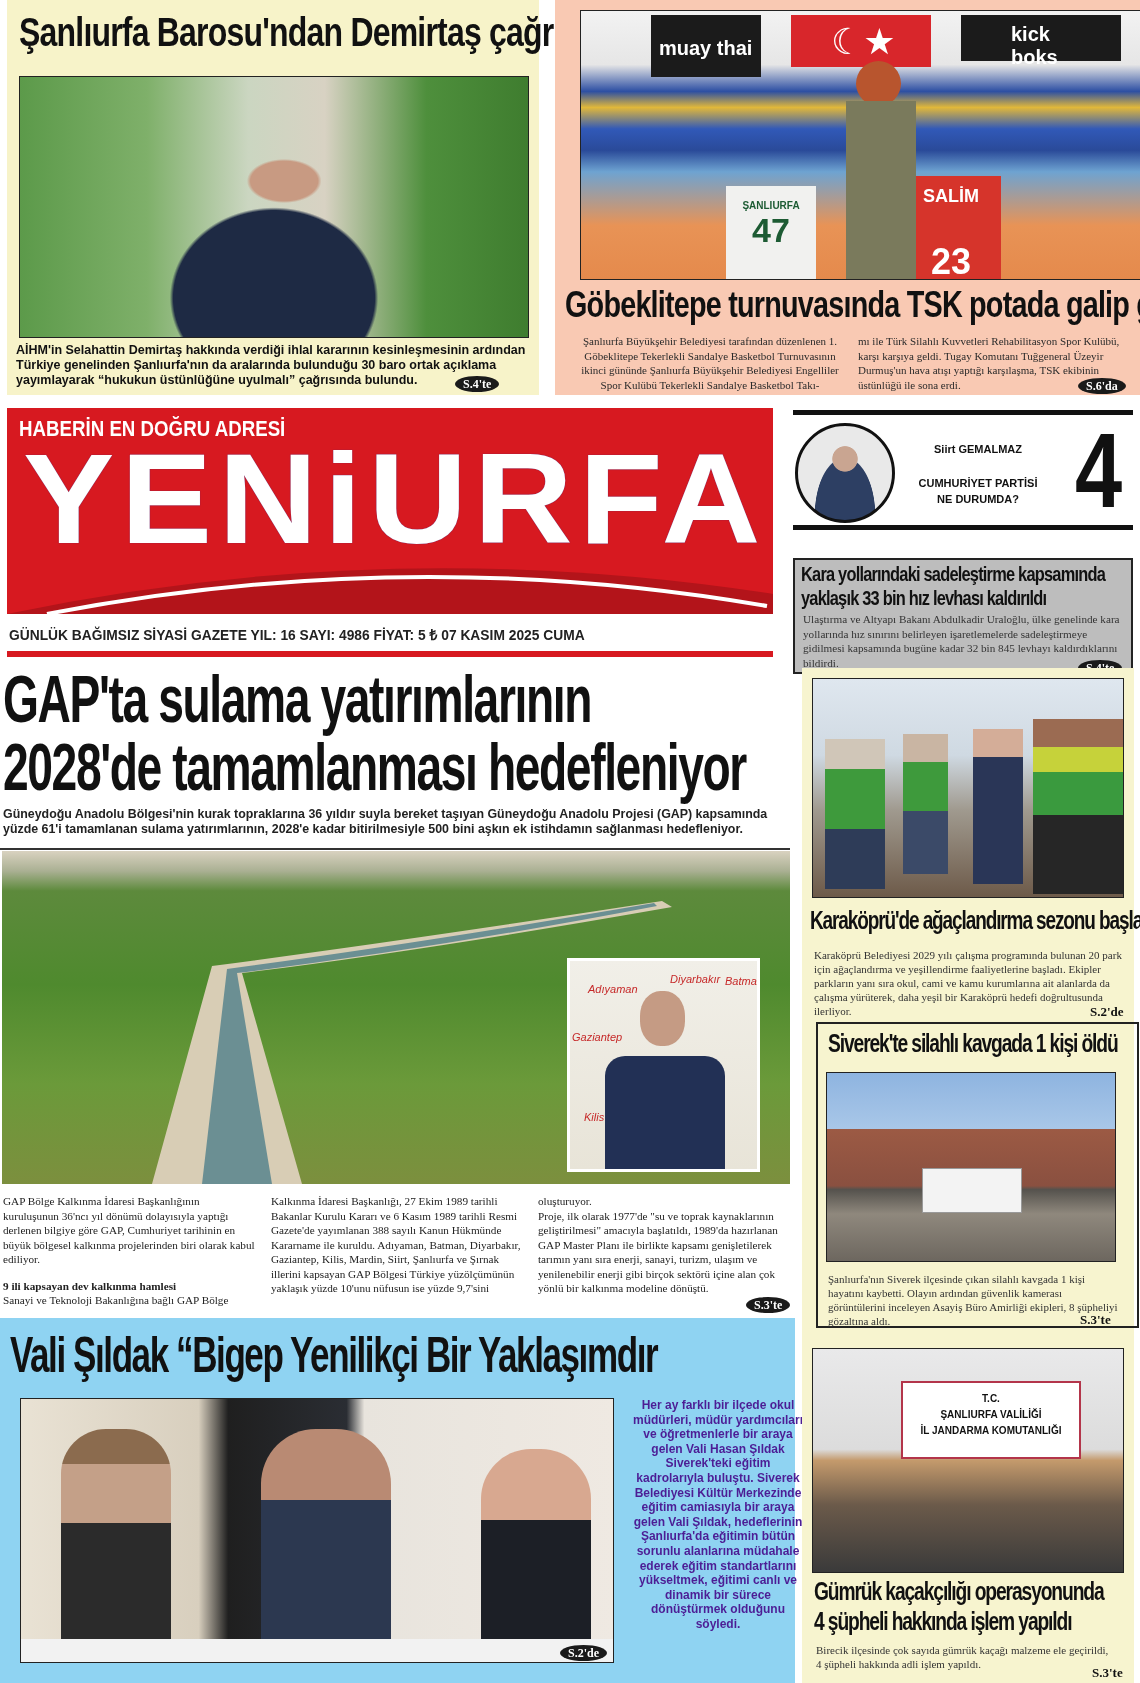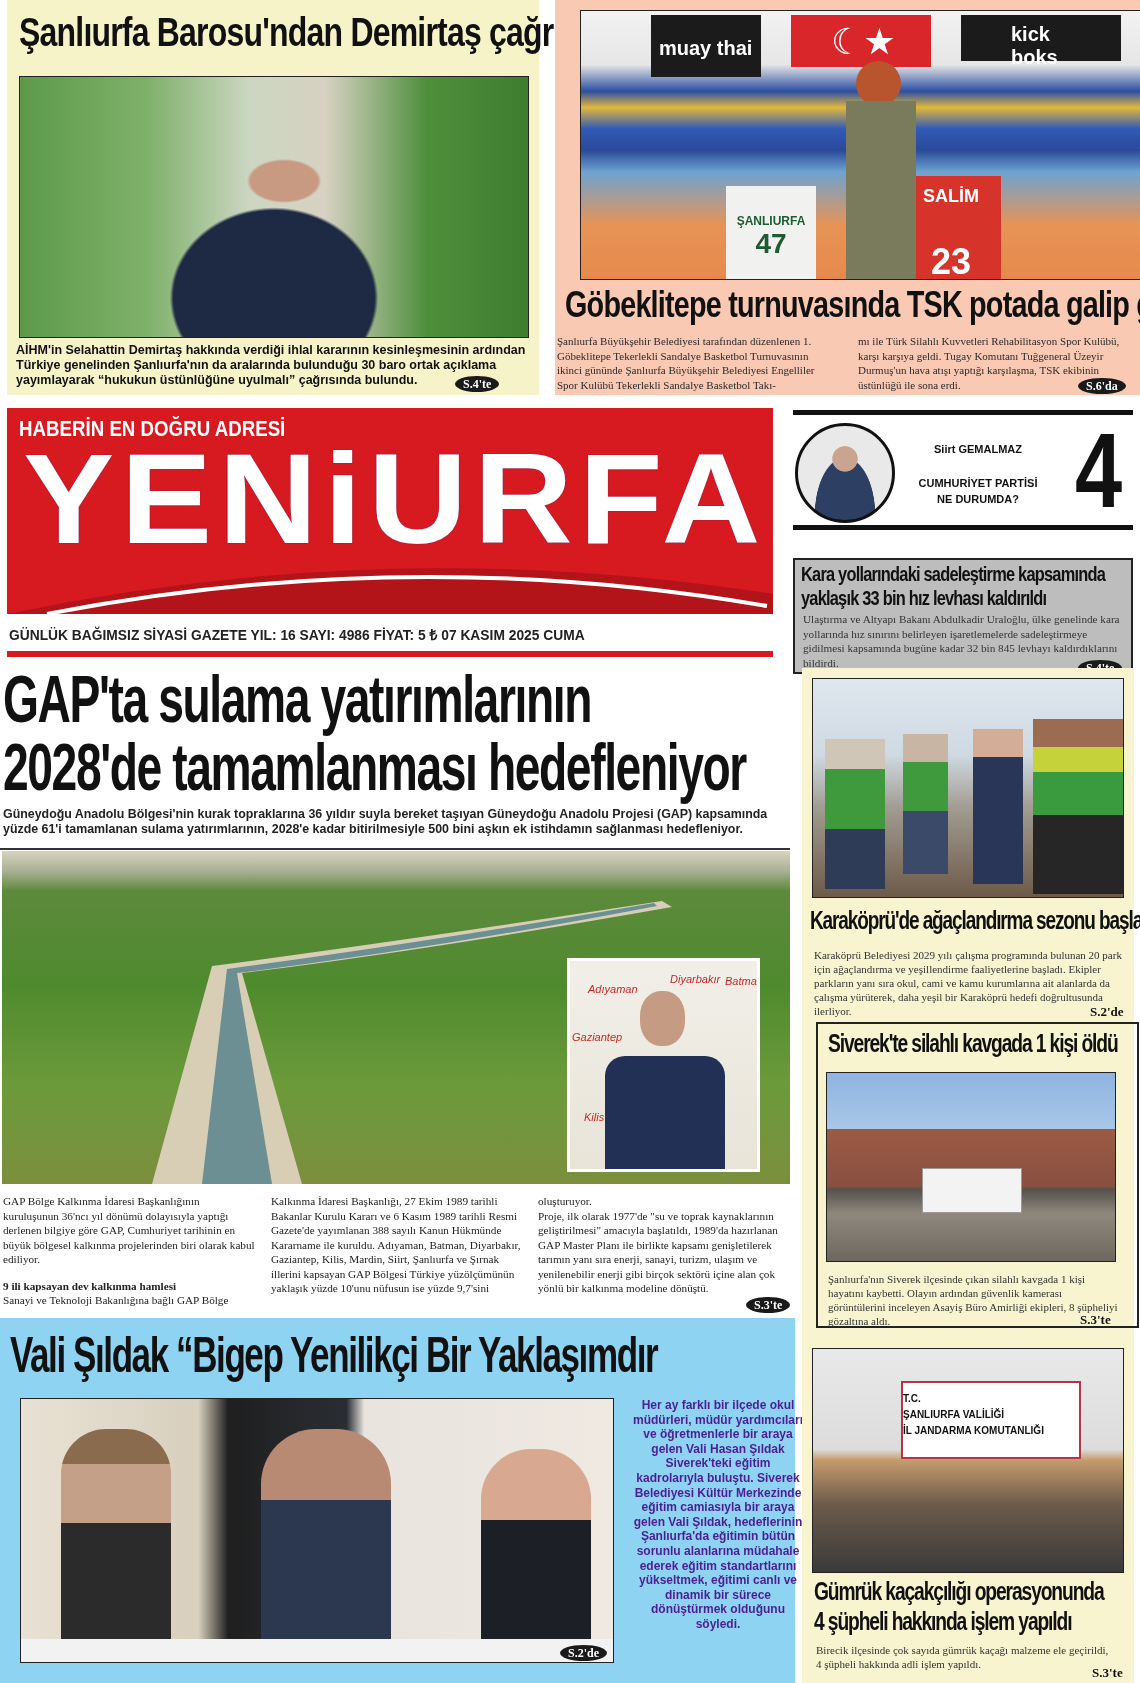--- a/index.html
+++ b/index.html
@@ -89,28 +89,28 @@
     <div class="abs" style="left:70px;top:4px;width:110px;height:62px;background:#1b1b1b;color:#fff;font-size:20px;font-weight:700;padding:22px 8px;">muay thai</div>
     <div class="abs" style="left:210px;top:4px;width:140px;height:52px;background:#d8262b;">
       <span class="abs" style="left:40px;top:6px;font-size:36px;color:#fff;">☾★</span>
     </div>
     <div class="abs" style="left:380px;top:4px;width:160px;height:46px;background:#1b1b1b;color:#fff;font-size:20px;font-weight:700;padding:8px 50px;">kick boks</div>
     <div class="abs" style="left:320px;top:165px;width:100px;height:105px;background:#d6342b;color:#fff;text-align:center;font-weight:700;">
       <div style="font-size:18px;padding-top:10px;">SALİM</div>
       <div style="font-size:36px;margin-top:34px;">23</div>
     </div>
     <div class="abs" style="left:145px;top:175px;width:90px;height:95px;background:#f1f1ef;color:#1d5b33;text-align:center;font-weight:700;">
-      <div style="font-size:12px;padding-top:28px;">ŞANLIURFA</div>
-      <div style="font-size:28px;">47</div>
+      <div style="font-size:10px;padding-top:14px;">ŞANLIURFA</div>
+      <div style="font-size:34px;">47</div>
     </div>
     <div class="abs" style="left:275px;top:50px;width:45px;height:45px;border-radius:50%;background:#b8552e;"></div>
     <div class="abs" style="left:265px;top:90px;width:70px;height:180px;background:#7a7a5c;"></div>
   </div>
   <div class="abs cond h">Göbeklitepe turnuvasında TSK potada galip geldi</div>
-  <div class="abs col serif" style="left:2px;">Şanlıurfa Büyükşehir Belediyesi tarafından düzenlenen 1. Göbeklitepe Tekerlekli Sandalye Basketbol Turnuvasının ikinci gününde Şanlıurfa Büyükşehir Belediyesi Engelliler Spor Kulübü Tekerlekli Sandalye Basketbol Takı-</div>
+  <div class="abs col serif" style="left:20px;text-align:center;">Şanlıurfa Büyükşehir Belediyesi tarafından düzenlenen 1. Göbeklitepe Tekerlekli Sandalye Basketbol Turnuvasının ikinci gününde Şanlıurfa Büyükşehir Belediyesi Engelliler Spor Kulübü Tekerlekli Sandalye Basketbol Takı-</div>
   <div class="abs col serif" style="left:303px;">mı ile Türk Silahlı Kuvvetleri Rehabilitasyon Spor Kulübü, karşı karşıya geldi. Tugay Komutanı Tuğgeneral Üzeyir Durmuş'un hava atışı yaptığı karşılaşma, TSK ekibinin üstünlüğü ile sona erdi.</div>
   <div class="ref" style="left:523px; top:378px;">S.6'da</div>
 </div>
 
 <div id="mast" class="abs">
   <div class="abs tag">HABERİN EN DOĞRU ADRESİ</div>
   <div class="abs logo">YENiURFA</div>
   <svg width="766" height="70" viewBox="0 0 766 70">
     <path d="M0 70 Q 380 -10 766 50 L766 70 Z" fill="#b3141a"></path>
     <path d="M40 70 Q 400 0 760 62" stroke="#ffffff" stroke-width="4" fill="none"></path>
@@ -195,21 +195,21 @@
     <div class="photo p" style="background: linear-gradient(180deg,#8eb4e0 0%,#a9c7e8 30%,#9c5a44 30%,#8a5040 60%,#55524d 62%,#8f887d 75%,#6d675f 100%);">
       <div class="abs" style="left:95px;top:95px;width:100px;height:45px;background:#f3f3f3;border:1px solid #999;"></div>
     </div>
     <div class="abs lead serif">Şanlıurfa'nın Siverek ilçesinde çıkan silahlı kavgada 1 kişi hayatını kaybetti. Olayın ardından güvenlik kamerası görüntülerini inceleyen Asayiş Büro Amirliği ekipleri, 8 şüpheliyi gözaltına aldı.</div>
     <div class="reftext" style="left:262px; top:288px;">S.3'te</div>
   </div>
 </div>
 
 <div id="s6" class="abs">
   <div class="photo p" style="background: linear-gradient(180deg,#e9e9ea 0%,#dcdcdc 45%,#c49a6c 50%,#6b5a4a 70%,#3a3a3a 100%);">
-    <div class="abs" style="left:88px;top:32px;width:180px;height:78px;background:#fff;border:2px solid #b3354a;text-align:left;font-size:10px;font-weight:700;line-height:16px;padding-top:8px;">
+    <div class="abs" style="left:88px;top:32px;width:180px;height:78px;background:#fff;border:2px solid #b3354a;text-align:center;font-size:10px;font-weight:700;line-height:16px;padding-top:8px;">
       <div>T.C.</div>
       <div>ŞANLIURFA VALİLİĞİ</div>
       <div>İL JANDARMA KOMUTANLIĞI</div>
     </div>
   </div>
   <div class="abs cond h">
     <div>Gümrük kaçakçılığı operasyonunda</div>
     <div>4 şüpheli hakkında işlem yapıldı</div>
   </div>
   <div class="abs lead serif">Birecik ilçesinde çok sayıda gümrük kaçağı malzeme ele geçirildi, 4 şüpheli hakkında adli işlem yapıldı.</div>

